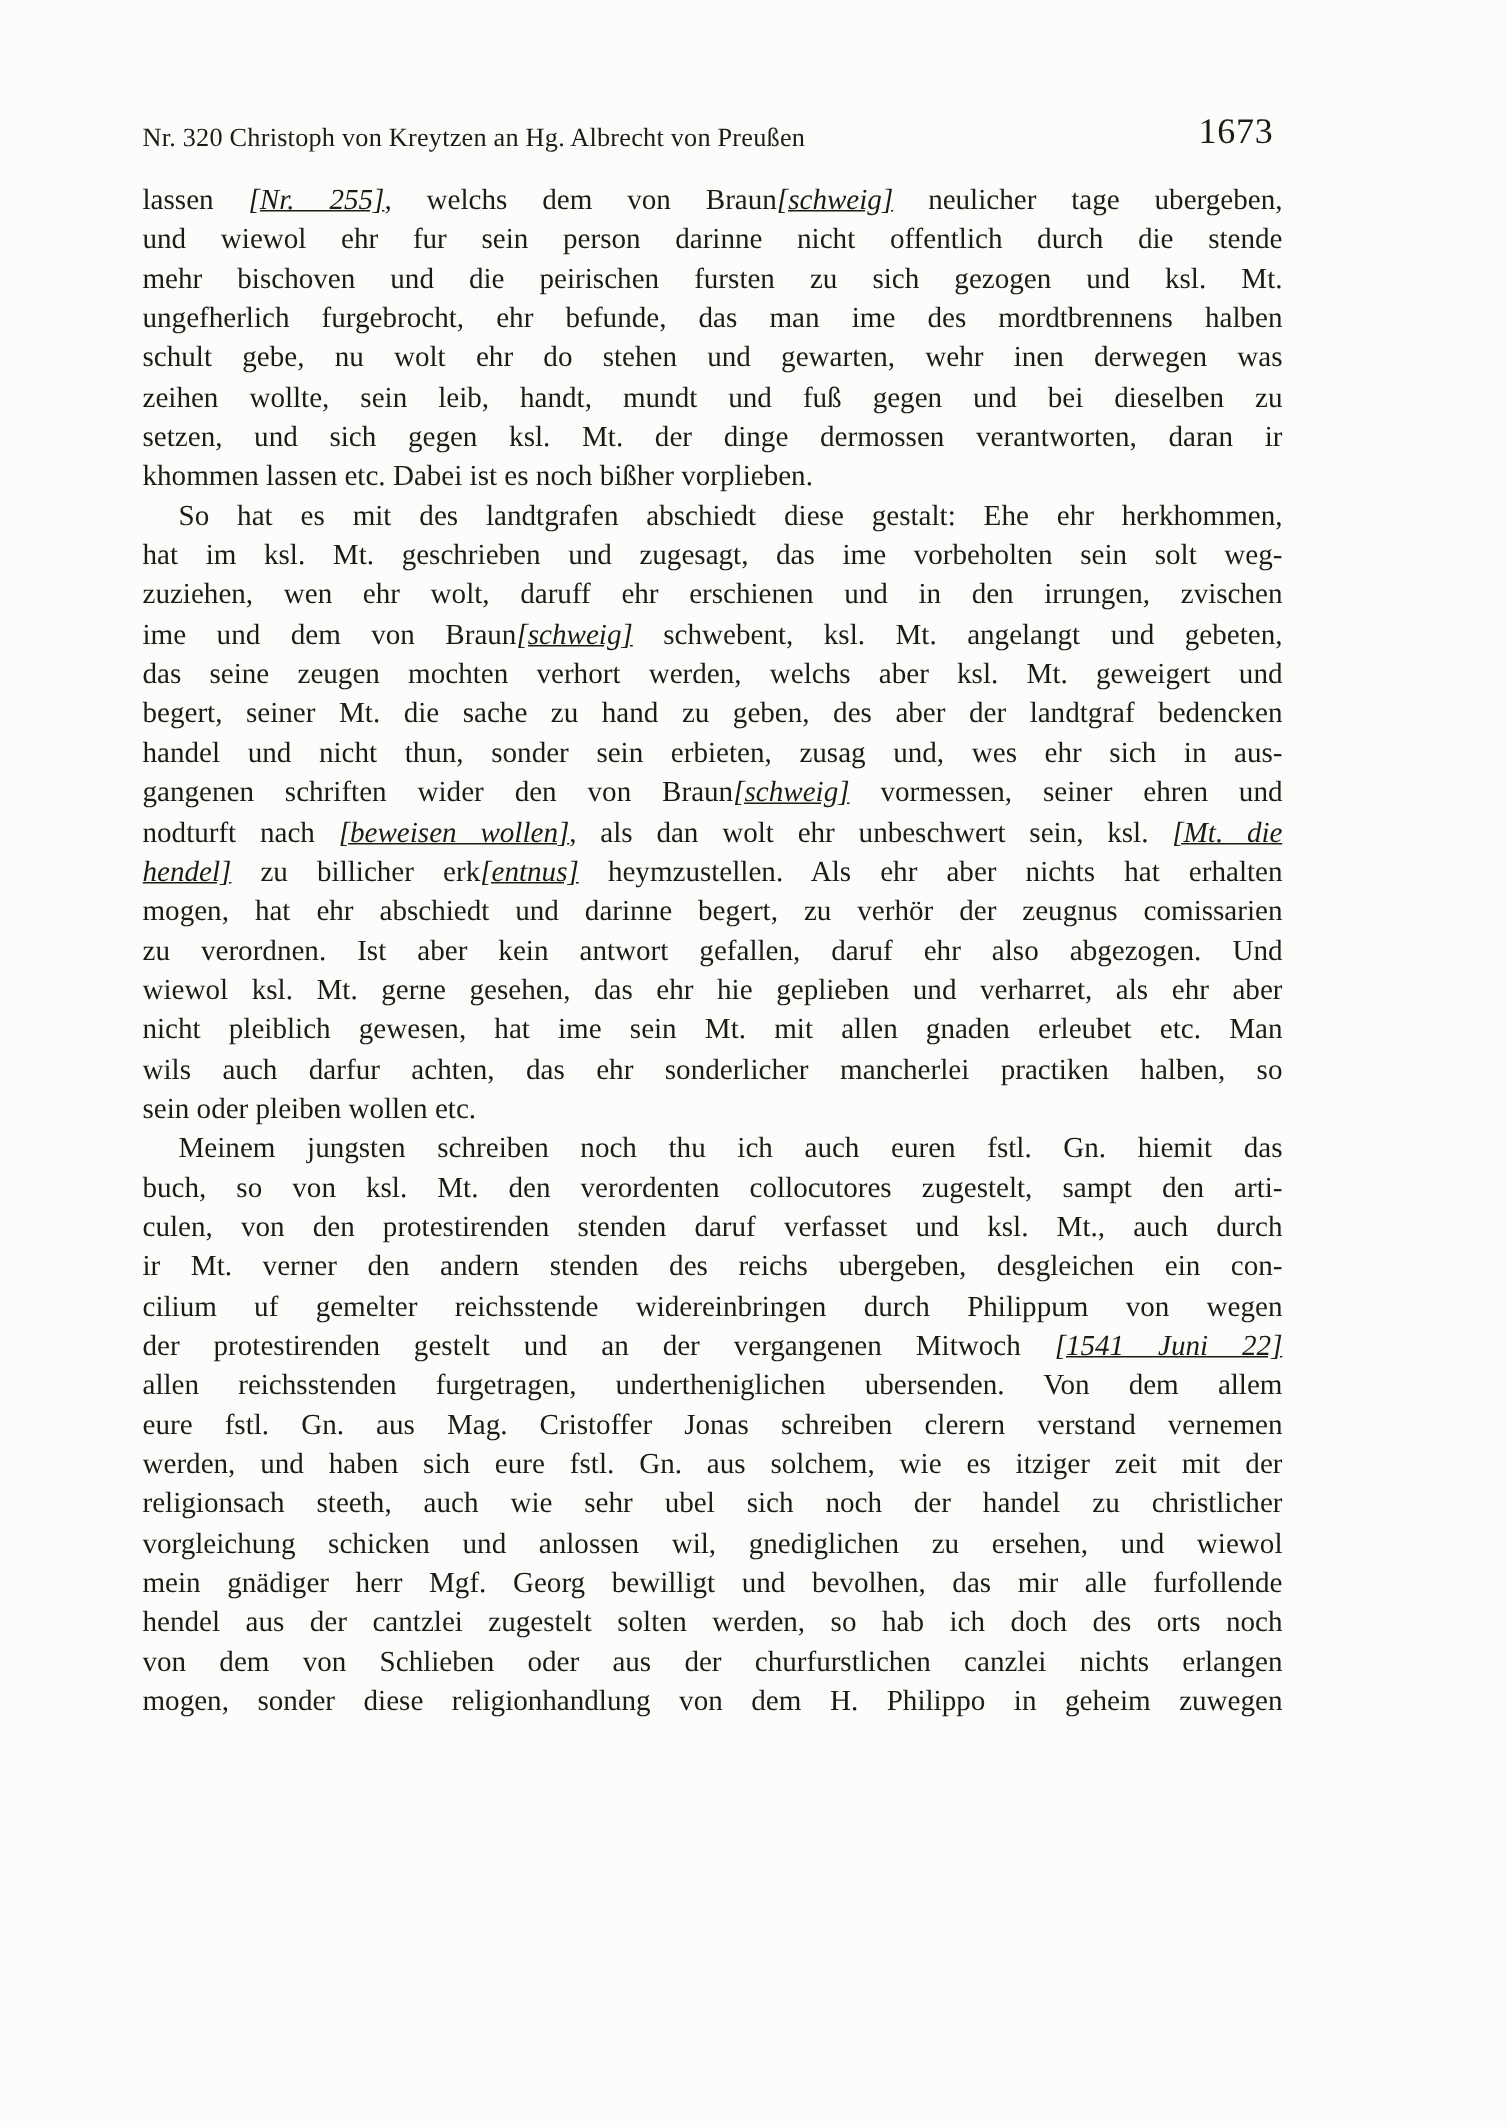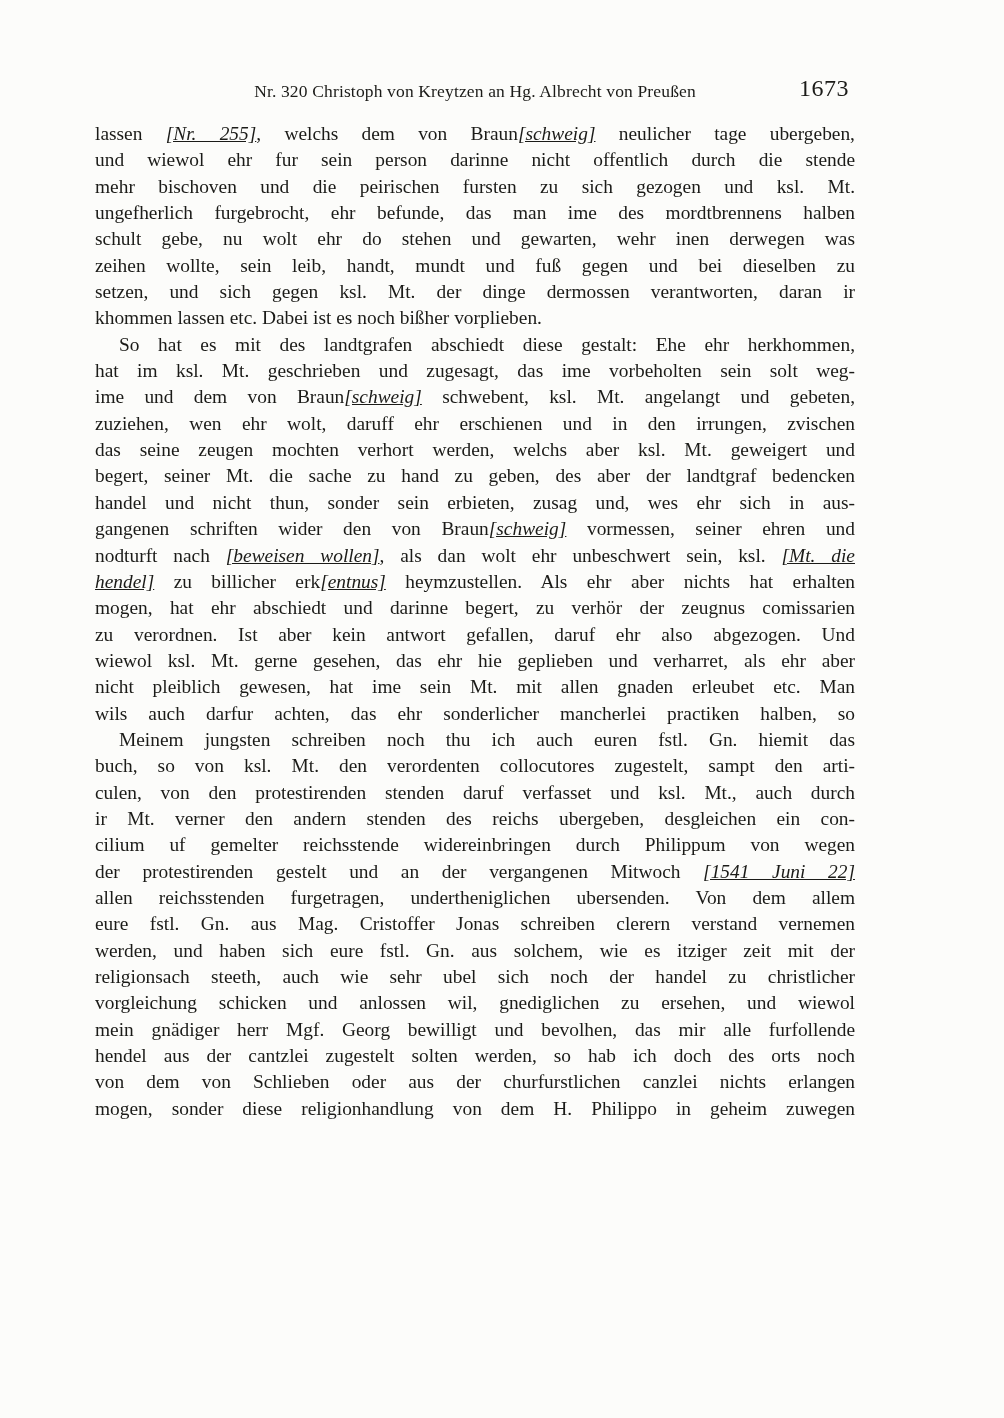--- a/index.html
+++ b/index.html
@@ -22,21 +22,21 @@
     left: 95px;
     top: 78px;
     width: 760px;
     height: 32px;
   }
   .header-title {
     position: absolute;
     left: 0;
     right: 0;
     top: 3px;
-    text-align: center;
+    text-align: left;
     font-size: 17.5px;
     letter-spacing: 0.15px;
     white-space: nowrap;
   }
   .page-number {
     position: absolute;
     right: 6px;
     top: -3px;
     font-size: 24px;
     letter-spacing: 0.5px;
@@ -77,33 +77,34 @@
       <div class="line"><span class="seg">lassen </span><span class="seg it">[Nr. 255]</span><span class="seg">, welchs dem von Braun</span><span class="seg it">[schweig]</span><span class="seg"> neulicher tage ubergeben,</span></div>
       <div class="line"><span class="seg">und wiewol ehr fur sein person darinne nicht offentlich durch die stende</span></div>
       <div class="line"><span class="seg">mehr bischoven und die peirischen fursten zu sich gezogen und ksl. Mt.</span></div>
       <div class="line"><span class="seg">ungefherlich furgebrocht, ehr befunde, das man ime des mordtbrennens halben</span></div>
       <div class="line"><span class="seg">schult gebe, nu wolt ehr do stehen und gewarten, wehr inen derwegen was</span></div>
       <div class="line"><span class="seg">zeihen wollte, sein leib, handt, mundt und fuß gegen und bei dieselben zu</span></div>
       <div class="line"><span class="seg">setzen, und sich gegen ksl. Mt. der dinge dermossen verantworten, daran ir</span></div>
       <div class="line no-j"><span class="seg">khommen lassen etc. Dabei ist es noch bißher vorplieben.</span></div>
       <div class="line indent"><span class="seg">So hat es mit des landtgrafen abschiedt diese gestalt: Ehe ehr herkhommen,</span></div>
       <div class="line"><span class="seg">hat im ksl. Mt. geschrieben und zugesagt, das ime vorbeholten sein solt weg-</span></div>
+      <div class="line"><span class="seg">zuziehen, wen ehr wolt, daruff ehr erschienen und in den irrungen, zvischen</span></div>
       <div class="line"><span class="seg">ime und dem von Braun</span><span class="seg it">[schweig]</span><span class="seg"> schwebent, ksl. Mt. angelangt und gebeten,</span></div>
-      <div class="line"><span class="seg">zuziehen, wen ehr wolt, daruff ehr erschienen und in den irrungen, zvischen</span></div>
       <div class="line"><span class="seg">das seine zeugen mochten verhort werden, welchs aber ksl. Mt. geweigert und</span></div>
       <div class="line"><span class="seg">begert, seiner Mt. die sache zu hand zu geben, des aber der landtgraf bedencken</span></div>
       <div class="line"><span class="seg">handel und nicht thun, sonder sein erbieten, zusag und, wes ehr sich in aus-</span></div>
       <div class="line"><span class="seg">gangenen schriften wider den von Braun</span><span class="seg it">[schweig]</span><span class="seg"> vormessen, seiner ehren und</span></div>
       <div class="line"><span class="seg">nodturft nach </span><span class="seg it">[beweisen wollen]</span><span class="seg">, als dan wolt ehr unbeschwert sein, ksl. </span><span class="seg it">[Mt. die</span></div>
       <div class="line"><span class="seg it">hendel]</span><span class="seg"> zu billicher erk</span><span class="seg it">[entnus]</span><span class="seg"> heymzustellen. Als ehr aber nichts hat erhalten</span></div>
       <div class="line"><span class="seg">mogen, hat ehr abschiedt und darinne begert, zu verhör der zeugnus comissarien</span></div>
       <div class="line"><span class="seg">zu verordnen. Ist aber kein antwort gefallen, daruf ehr also abgezogen. Und</span></div>
       <div class="line"><span class="seg">wiewol ksl. Mt. gerne gesehen, das ehr hie geplieben und verharret, als ehr aber</span></div>
       <div class="line"><span class="seg">nicht pleiblich gewesen, hat ime sein Mt. mit allen gnaden erleubet etc. Man</span></div>
       <div class="line"><span class="seg">wils auch darfur achten, das ehr sonderlicher mancherlei practiken halben, so</span></div>
+      <div class="line no-j"><span class="seg">sein oder pleiben wollen etc.</span></div>
       <div class="line indent"><span class="seg">Meinem jungsten schreiben noch thu ich auch euren fstl. Gn. hiemit das</span></div>
       <div class="line"><span class="seg">buch, so von ksl. Mt. den verordenten collocutores zugestelt, sampt den arti-</span></div>
       <div class="line"><span class="seg">culen, von den protestirenden stenden daruf verfasset und ksl. Mt., auch durch</span></div>
       <div class="line"><span class="seg">ir Mt. verner den andern stenden des reichs ubergeben, desgleichen ein con-</span></div>
       <div class="line"><span class="seg">cilium uf gemelter reichsstende widereinbringen durch Philippum von wegen</span></div>
       <div class="line"><span class="seg">der protestirenden gestelt und an der vergangenen Mitwoch </span><span class="seg it">[1541 Juni 22]</span></div>
       <div class="line"><span class="seg">allen reichsstenden furgetragen, undertheniglichen ubersenden. Von dem allem</span></div>
       <div class="line"><span class="seg">eure fstl. Gn. aus Mag. Cristoffer Jonas schreiben clerern verstand vernemen</span></div>
       <div class="line"><span class="seg">werden, und haben sich eure fstl. Gn. aus solchem, wie es itziger zeit mit der</span></div>
       <div class="line"><span class="seg">religionsach steeth, auch wie sehr ubel sich noch der handel zu christlicher</span></div>

